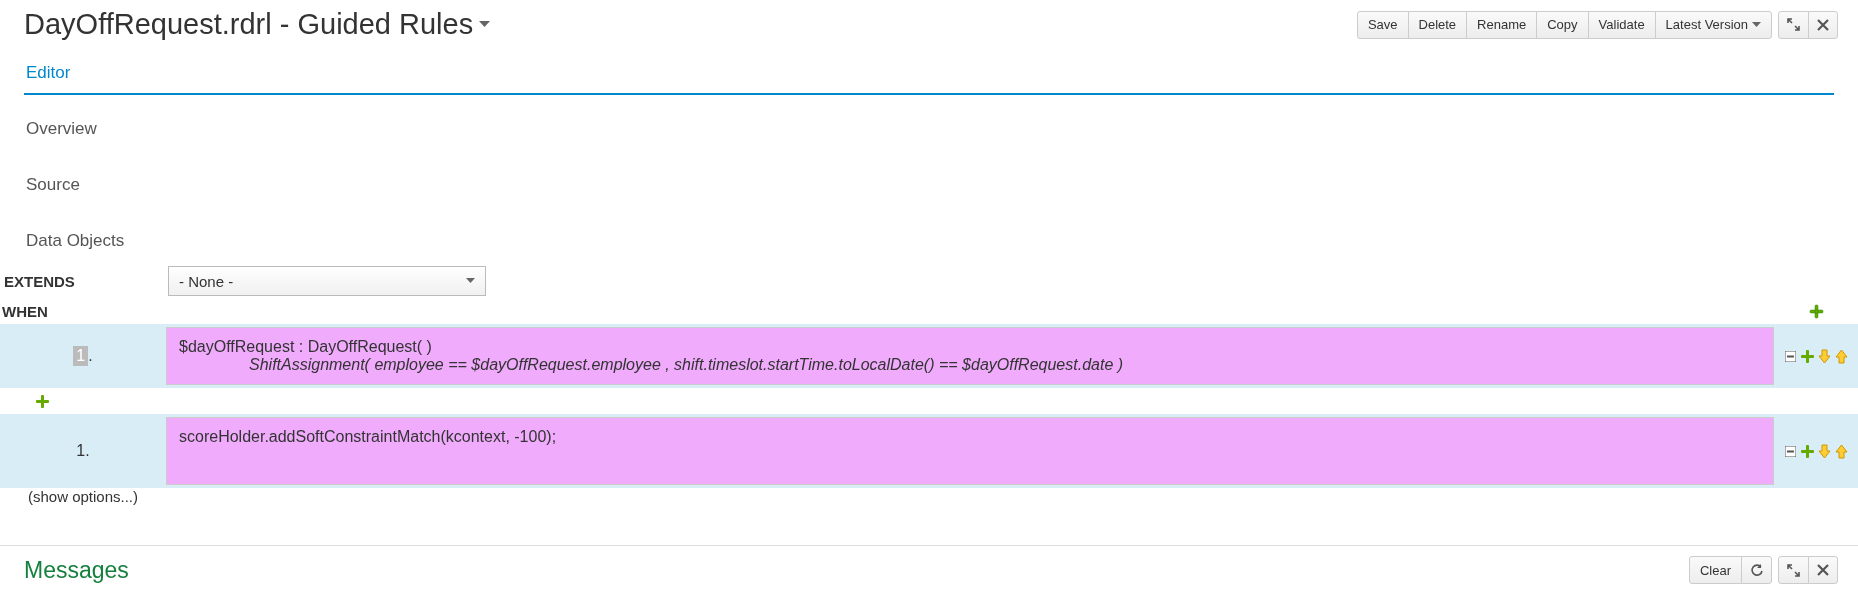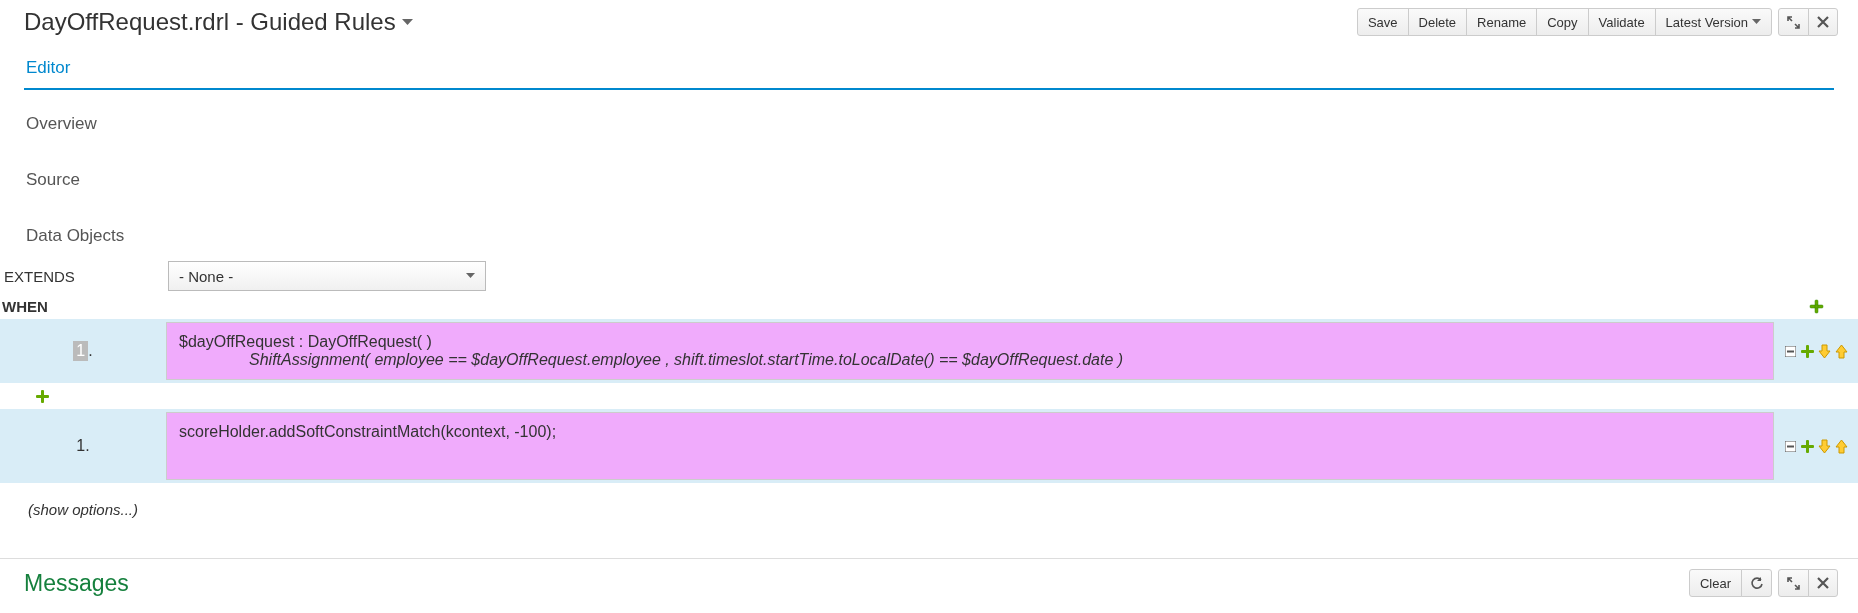--- a/index.html
+++ b/index.html
@@ -1,54 +1,54 @@
 <!DOCTYPE html>
 <html><head>
   <meta charset="utf-8">
   <style>
     * { box-sizing: border-box; margin: 0; padding: 0; }
     body { font-family: "Helvetica Neue", Helvetica, Arial, sans-serif; font-size: 14px; color: #333; background: #fff; }
     
     .header { display: flex; justify-content: space-between; align-items: center; padding: 8px 20px 8px 24px; }
-    .title-wrap { display: flex; align-items: center; gap: 6px; font-size: 24px; color: #333; }
+    .title-wrap { display: flex; align-items: center; gap: 6px; font-size: 29px; color: #333; }
     .title-dropdown-icon { font-size: 14px; color: #666; }
     
     .toolbar { display: flex; gap: 0; align-items: center; }
     .btn { background: linear-gradient(#fafafa,#ededed); border: 1px solid #ccc; padding: 4px 10px; font-size: 13px; color: #333; cursor: pointer; height: 28px; display: inline-flex; align-items: center; gap: 4px; }
     .btn-group { display: flex; }
     .btn-group .btn { border-radius: 0; margin-left: -1px; }
     .btn-group .btn:first-child { margin-left: 0; border-top-left-radius: 3px; border-bottom-left-radius: 3px; }
     .btn-group .btn:last-child { border-top-right-radius: 3px; border-bottom-right-radius: 3px; }
     .btn-icon-only { padding: 4px 8px; }
     .icon-gap { margin-left: 6px; }
     
     .tabs { display: flex; gap: 16px; padding: 0 24px; border-bottom: 1px solid #fff; margin-top: 6px; flex-direction: column; }
     .tab { padding: 8px 2px 10px; font-size: 17px; color: #555; cursor: pointer; border-bottom: 2px solid transparent; }
     .tab.active { color: #0088ce; border-bottom-color: #0088ce; }
     
     .rule-body { padding: 0; }
     
     .extends-row { display: flex; align-items: center; padding: 2px 0 2px 2px; gap: 0; }
-    .extends-label { font-weight: normal; font-size: 15px; width: 166px; padding-left: 2px; }
+    .extends-label { font-weight: bold; font-size: 15px; width: 166px; padding-left: 2px; }
     .extends-select { width: 318px; height: 30px; border: 1px solid #bbb; background: linear-gradient(#fff,#f0f0f0); padding: 0 10px; font-size: 15px; color: #333; display: flex; align-items: center; justify-content: space-between; cursor: pointer; }
     .extends-select .chev { font-size: 11px; color: #666; }
     
     .section-header-row { display: flex; align-items: center; }
     .section-label { font-weight: bold; font-size: 15px; padding: 3px 0 3px 2px; flex: 1; }
     .add-cell { width: 84px; display: flex; justify-content: center; align-items: center; background: #d9edf7; height: 26px; }
     
     .condition-row { display: flex; align-items: stretch; background: #d9edf7; }
     .row-num-cell { width: 166px; display: flex; align-items: center; justify-content: center; font-size: 16px; background: #d9edf7; }
     .row-num-inner { background: #bbb; color: #fff; padding: 0 3px; display: inline-block; line-height: 1.2; }
     .content-cell { flex: 1; background: #f0abfc; border: 1px solid #ccc; margin: 3px 0; padding: 10px 12px; font-size: 16px; color: #333; }
     .content-cell .line2 { padding-left: 70px; font-style: italic; }
     .actions-cell { width: 84px; display: flex; align-items: center; justify-content: center; gap: 1px; background: #d9edf7; }
     
     .show-options-row { display: flex; }
-    .show-options-cell { width: 166px; text-align: center; padding: 18px 0 30px; font-size: 15px; color: #333; font-style: italic; }
+    .show-options-cell { width: 166px; text-align: center; padding: 0 0 30px; font-size: 15px; color: #333; }
     
     .messages-panel { border-top: 1px solid #ddd; margin-top: 10px; padding: 10px 20px 6px 24px; display: flex; justify-content: space-between; align-items: center; }
     .messages-title { font-size: 23px; color: #15803d; }
     .messages-toolbar { display: flex; gap: 0; }
     
     .mini-icon { width: 16px; height: 16px; display: inline-flex; align-items: center; justify-content: center; }
     
     svg { display: block; }
   </style>
 </head>

